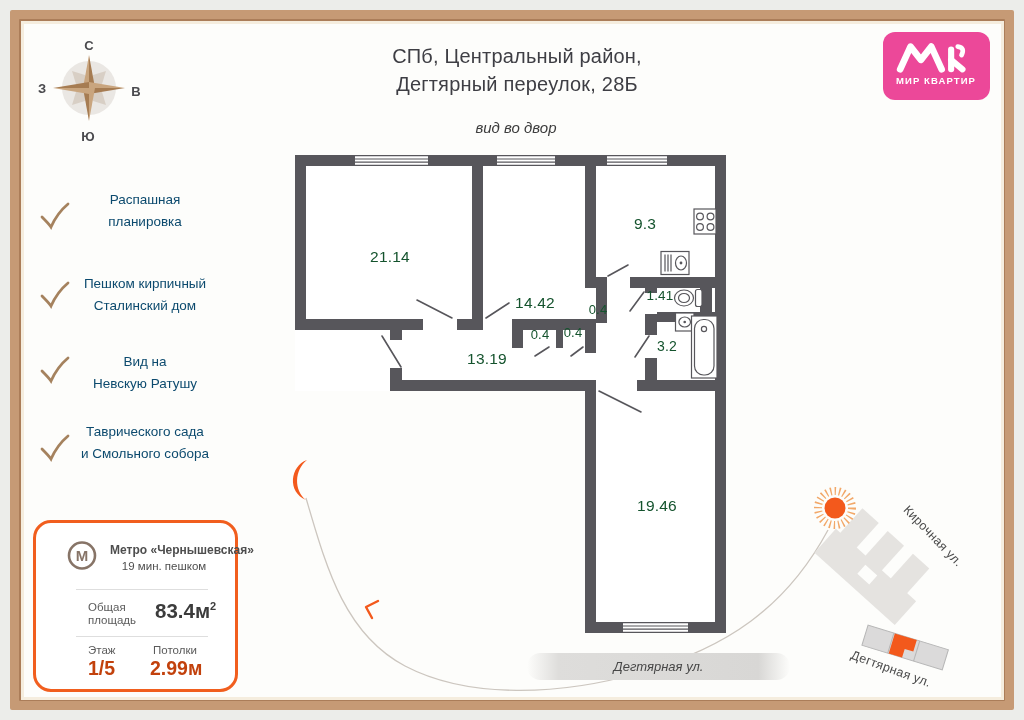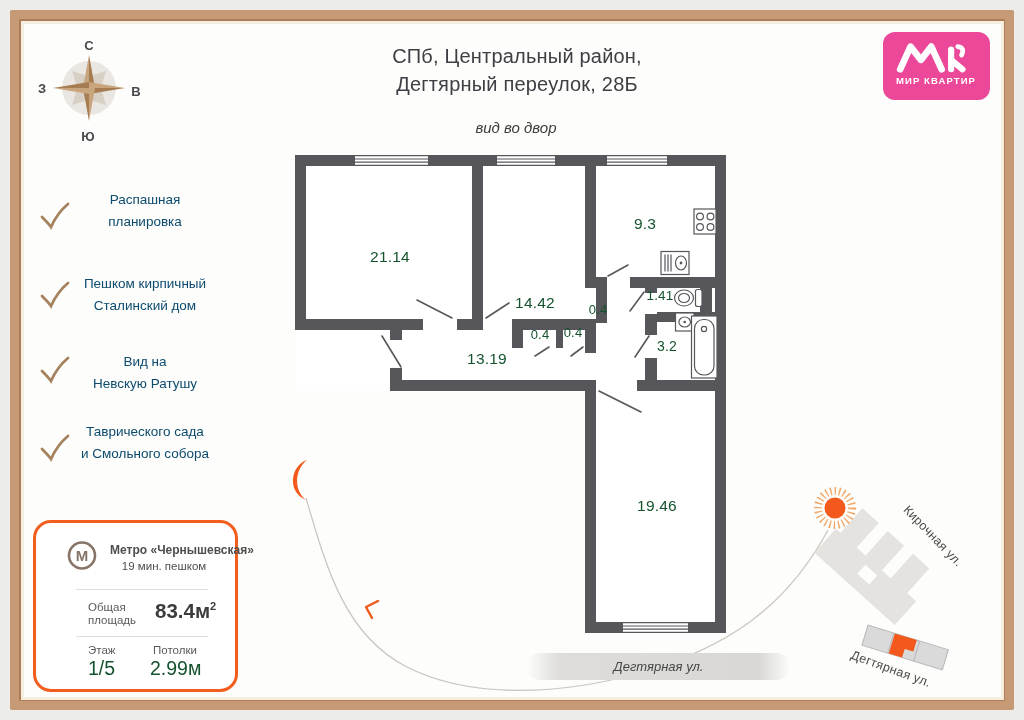--- a/index.html
+++ b/index.html
@@ -34,21 +34,21 @@
   
   .card{position:absolute;left:33px;top:520px;width:205px;height:172px;
     box-sizing:border-box;border:3px solid #F15E1E;border-radius:18px;background:#fff;}
   .card .ctr{position:absolute;transform:translateX(-50%);white-space:nowrap;}
   .metro-name{font-size:12px;font-weight:bold;color:#4E4E4E;}
   .metro-walk{font-size:11.5px;color:#4E4E4E;text-align:center;}
   .divider{position:absolute;left:40px;width:132px;height:1px;background:#DEDEDE;}
   .small-label{position:absolute;font-size:11.5px;line-height:13px;color:#5B5B5B;}
   .big-val{position:absolute;font-size:20.5px;font-weight:bold;color:#3C3C3C;white-space:nowrap;}
   .big-val sup{font-size:11px;}
-  .med-val{position:absolute;font-size:19.5px;font-weight:normal;color:#14532d;white-space:nowrap;}
+  .med-val{position:absolute;font-size:19.5px;font-weight:bold;color:#c2410c;white-space:nowrap;}
 
   
   .mk-box{position:absolute;left:883px;top:32px;width:107px;height:68px;
     background:#ec4899;border-radius:12px;}
   .mk-brand{position:absolute;left:53px;top:43px;transform:translateX(-50%);
     font-size:9.5px;font-weight:bold;color:#fff;letter-spacing:1.1px;white-space:nowrap;}
 
   
   .room-label{position:absolute;transform:translate(-50%,-50%);
     color:#14532d;white-space:nowrap;letter-spacing:.2px;}

